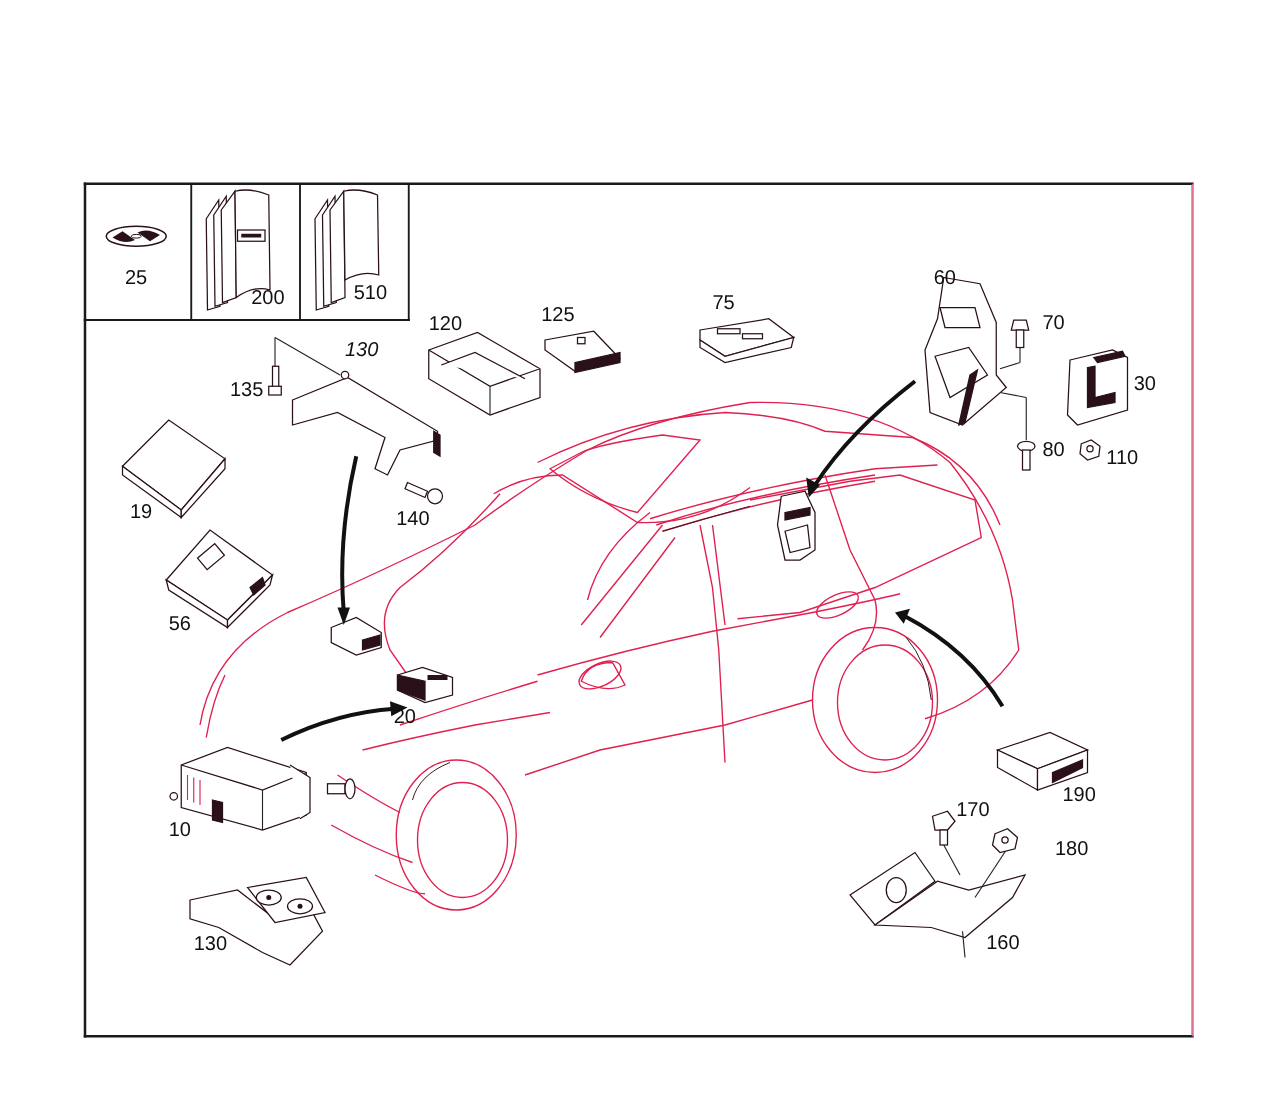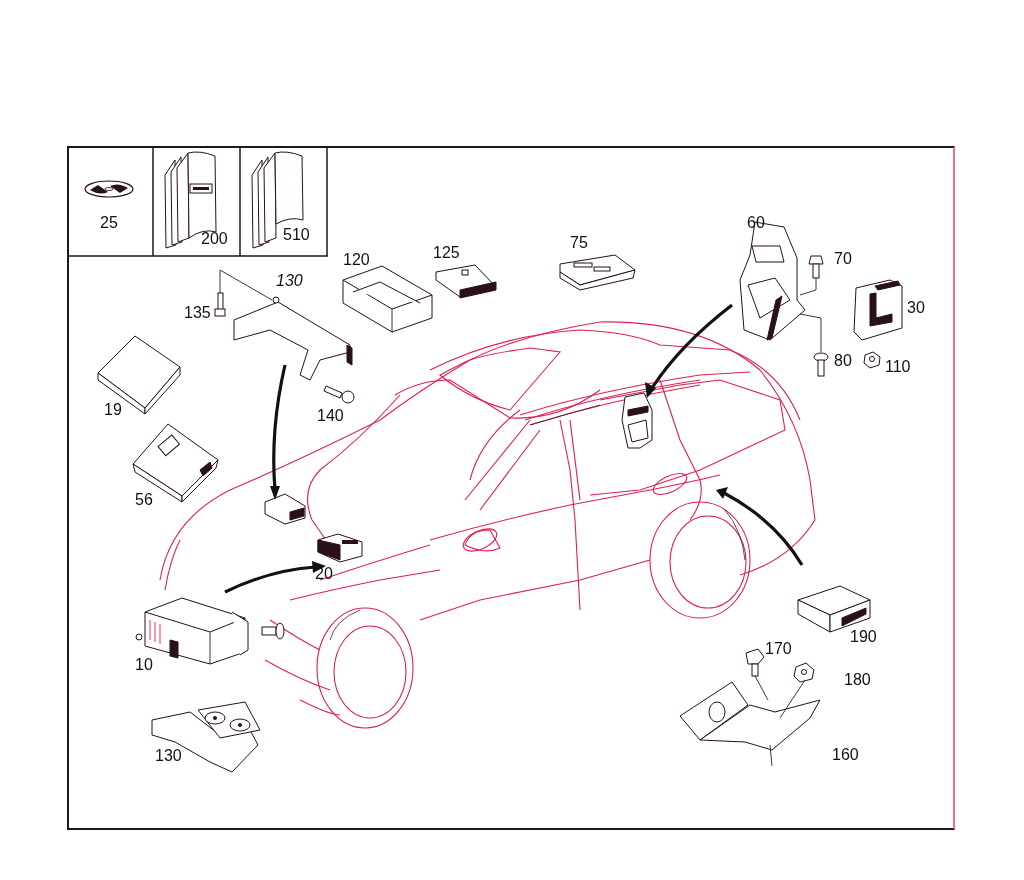--- a/index.html
+++ b/index.html
@@ -265,16 +265,16 @@
 <span class="lbl" style="left:834px;top:251px;" data-interactable="true">70</span>
 <span class="lbl" style="left:570px;top:235px;" data-interactable="true">75</span>
 <span class="lbl" style="left:834px;top:353px;" data-interactable="true">80</span>
 <span class="lbl" style="left:885px;top:359px;" data-interactable="true">110</span>
 <span class="lbl" style="left:343px;top:252px;" data-interactable="true">120</span>
 <span class="lbl" style="left:433px;top:245px;" data-interactable="true">125</span>
 <span class="lbl" style="left:276px;top:273px;font-style:italic;" data-interactable="true">130</span>
 <span class="lbl" style="left:184px;top:305px;text-align:center;" data-interactable="true">135</span>
 <span class="lbl" style="left:317px;top:408px;" data-interactable="true">140</span>
 <span class="lbl" style="left:155px;top:748px;" data-interactable="true">130</span>
-<span class="lbl" style="left:832px;top:747px;text-align:center;" data-interactable="true">160</span>
+<span class="lbl" style="left:789px;top:747px;text-align:center;" data-interactable="true">160</span>
 <span class="lbl" style="left:765px;top:641px;" data-interactable="true">170</span>
 <span class="lbl" style="left:844px;top:660px;margin-top:12px;" data-interactable="true">180</span>
 <span class="lbl" style="left:850px;top:629px;" data-interactable="true">190</span>
 
 </body></html>

